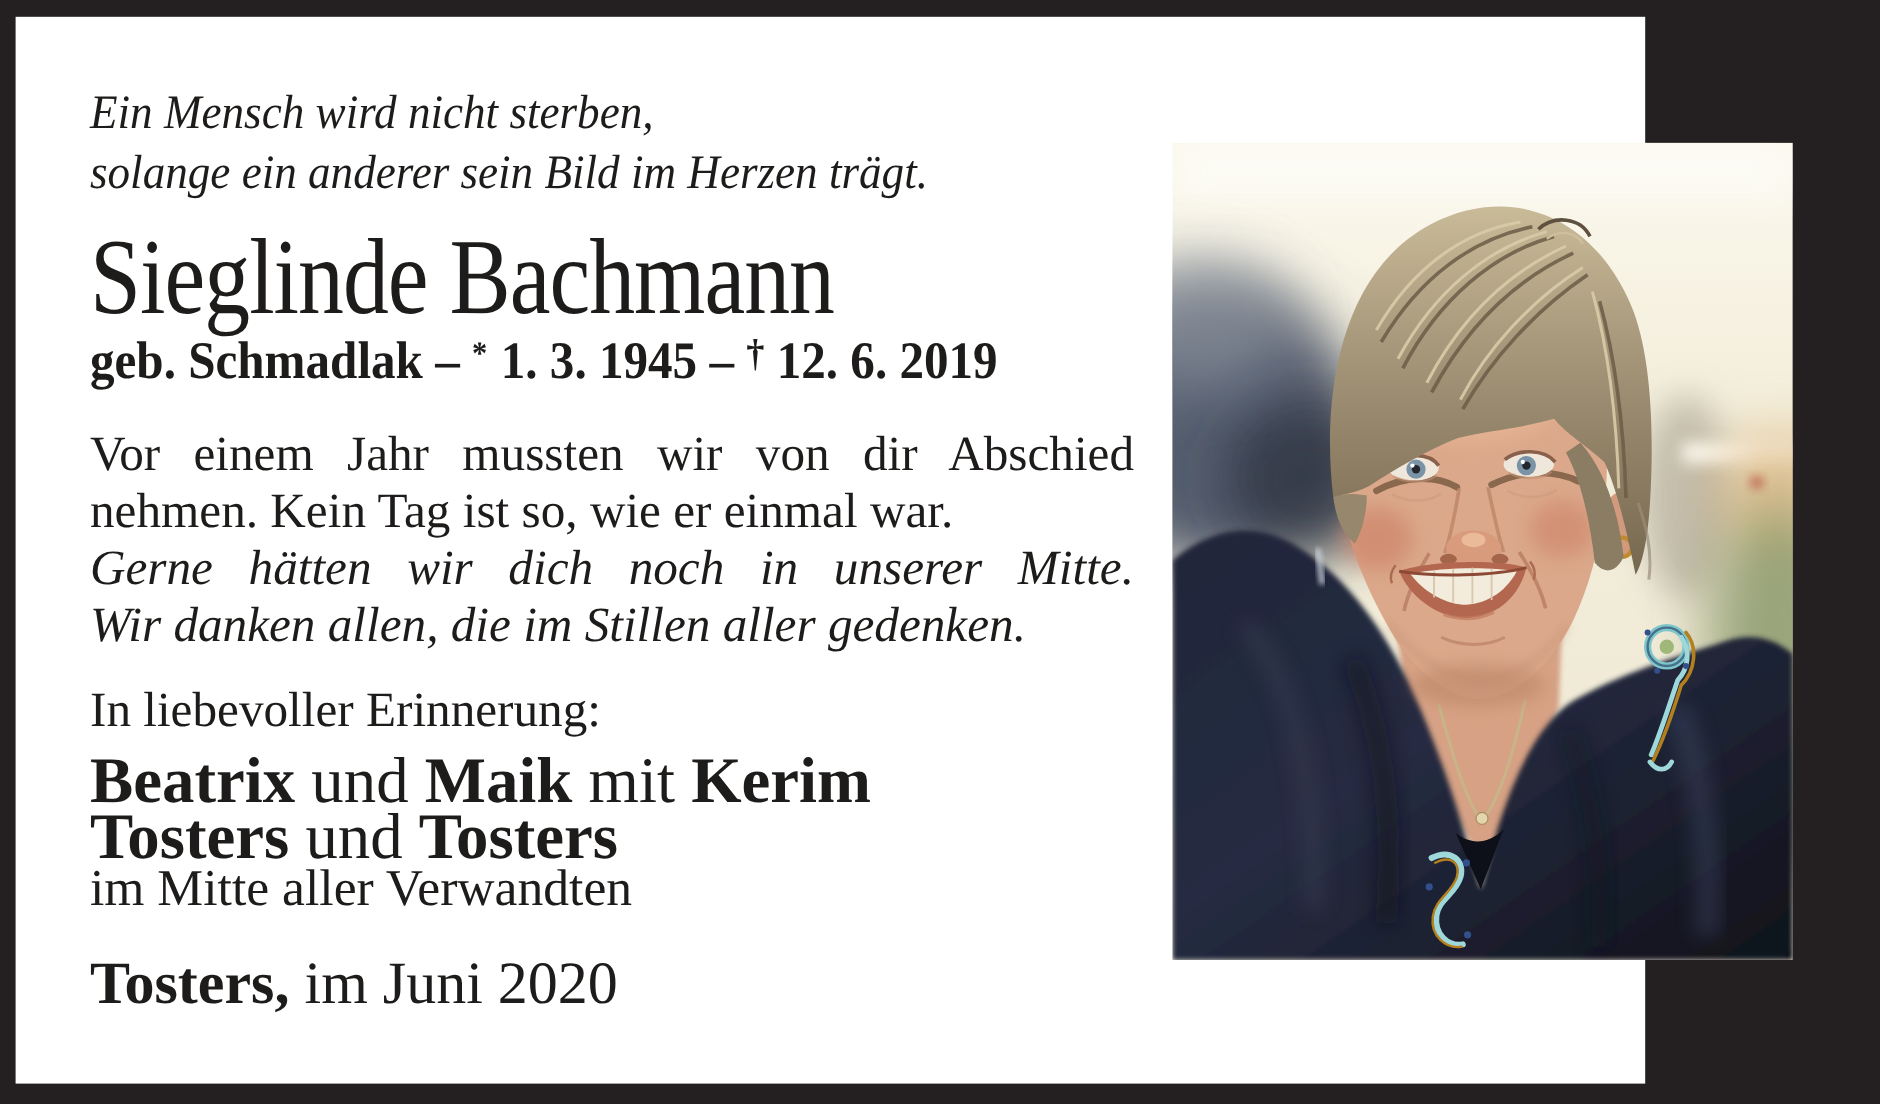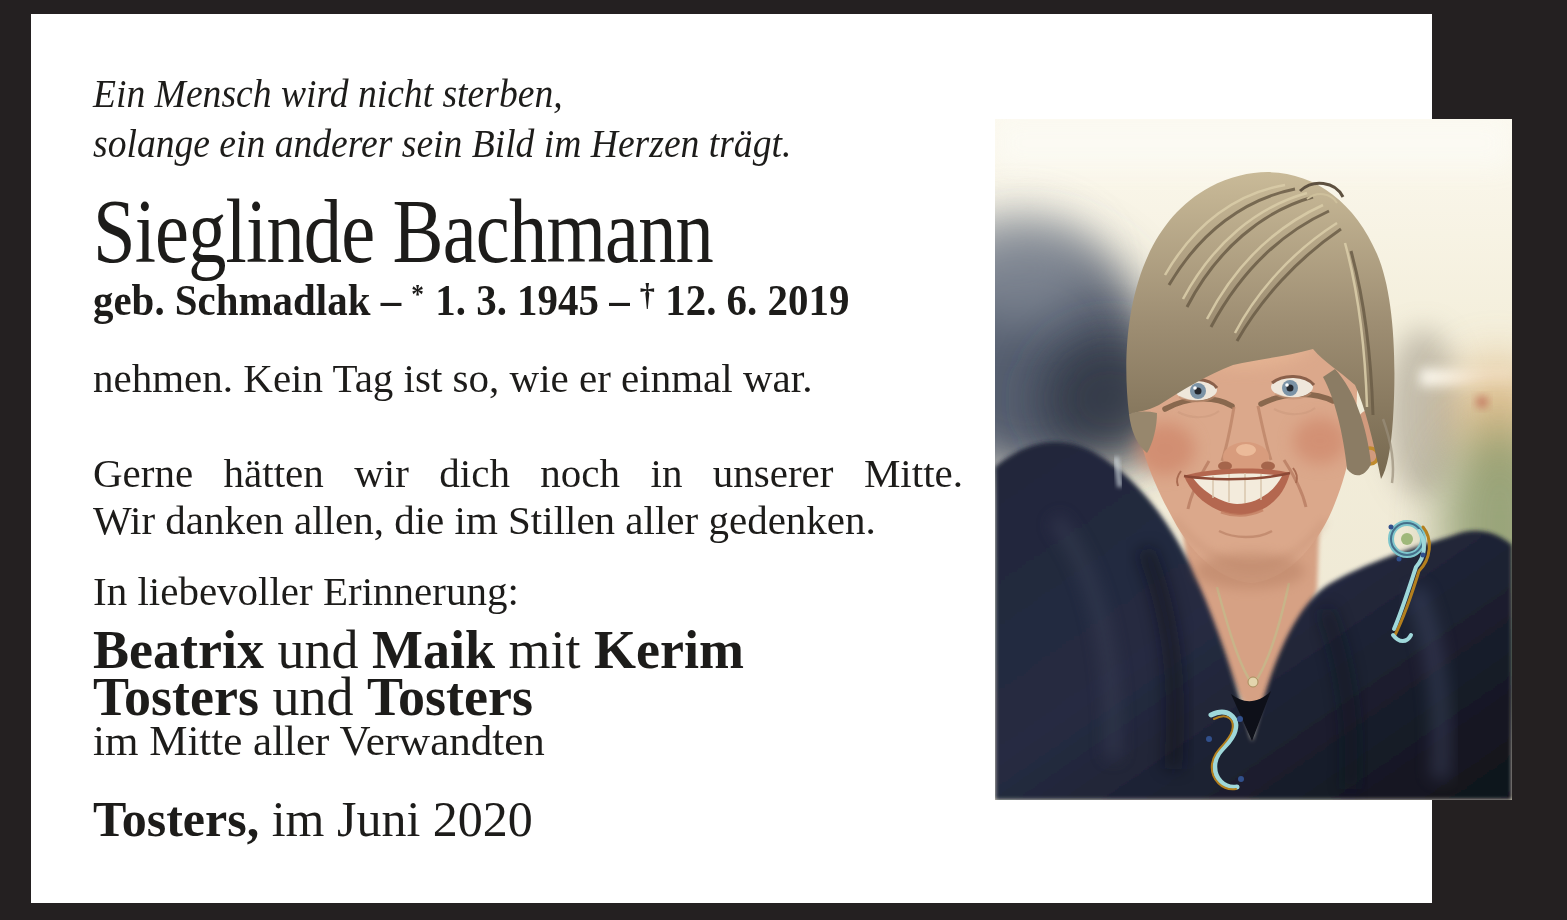--- a/index.html
+++ b/index.html
@@ -1,31 +1,31 @@
 <!DOCTYPE html>
 <html><head>
 <meta charset="utf-8">
 <style>
   html,body{margin:0;padding:0;background:#262223;}
   .page{position:relative;width:1567px;height:920px;background:#242021;overflow:hidden;}
-  .card{position:absolute;left:31px;top:14px;width:1358px;height:889px;background:#ffffff;padding-left:43px;}
+  .card{position:absolute;left:13px;top:14px;width:1358px;height:889px;background:#ffffff;}
   .tblock{position:absolute;left:62px;width:870px;color:#1d1c1a;
           font-family:"Liberation Serif","DejaVu Serif",serif;
           -webkit-font-smoothing:antialiased;}
   .quote{top:55px;font-style:italic;font-size:40px;line-height:50px;
          transform:scaleX(.94);transform-origin:0 0;white-space:nowrap;}
   .name{top:173px;font-size:90px;line-height:90px;font-weight:400;margin:0;
         transform:scaleX(.85);transform-origin:0 0;white-space:nowrap;letter-spacing:-1px;}
   .subtitle{top:256px;font-size:44px;line-height:48px;font-weight:700;
             transform:scaleX(.93);transform-origin:0 0;white-space:nowrap;}
   .sym-star{font-size:.62em;vertical-align:.45em;letter-spacing:.04em;}
   .sym-dagger{font-size:.74em;vertical-align:.32em;}
   .para{font-size:41px;line-height:47px;}
   .para1{top:341px;}
-  .para2{top:436px;}
+  .para2{top:436px;font-style:italic;}
   .jline{text-align:justify;text-align-last:justify;}
   .heading{top:554px;font-size:41px;line-height:46px;}
   .fam{font-size:54px;line-height:46px;}
   .fam b{font-weight:700;}
   .fam1{top:613px;}
   .fam2{top:660px;}
   .closing{top:704px;font-size:43px;line-height:46px;}
   .footer{top:782px;font-size:50px;line-height:46px;}
   .footer b{font-weight:700;}
   .photo{position:absolute;left:964px;top:105px;width:517px;height:681px;display:block;}
@@ -41,20 +41,21 @@
       <div>solange ein anderer sein Bild im Herzen trägt.</div>
     </div>
 
     <h1 class="tblock name">Sieglinde Bachmann</h1>
 
     <div class="tblock subtitle">
       <span>geb. Schmadlak – </span><span class="sym-star">*</span><span> 1. 3. 1945 – </span><span class="sym-dagger">†</span><span> 12. 6. 2019</span>
     </div>
 
     <div class="tblock para para1">
+      <div class="jline">Vor einem Jahr mussten wir von dir Abschied</div>
       <div>nehmen. Kein Tag ist so, wie er einmal war.</div>
     </div>
 
     <div class="tblock para para2">
       <div class="jline">Gerne hätten wir dich noch in unserer Mitte.</div>
       <div>Wir danken allen, die im Stillen aller gedenken.</div>
     </div>
 
     <div class="tblock heading">In liebevoller Erinnerung:</div>
 

